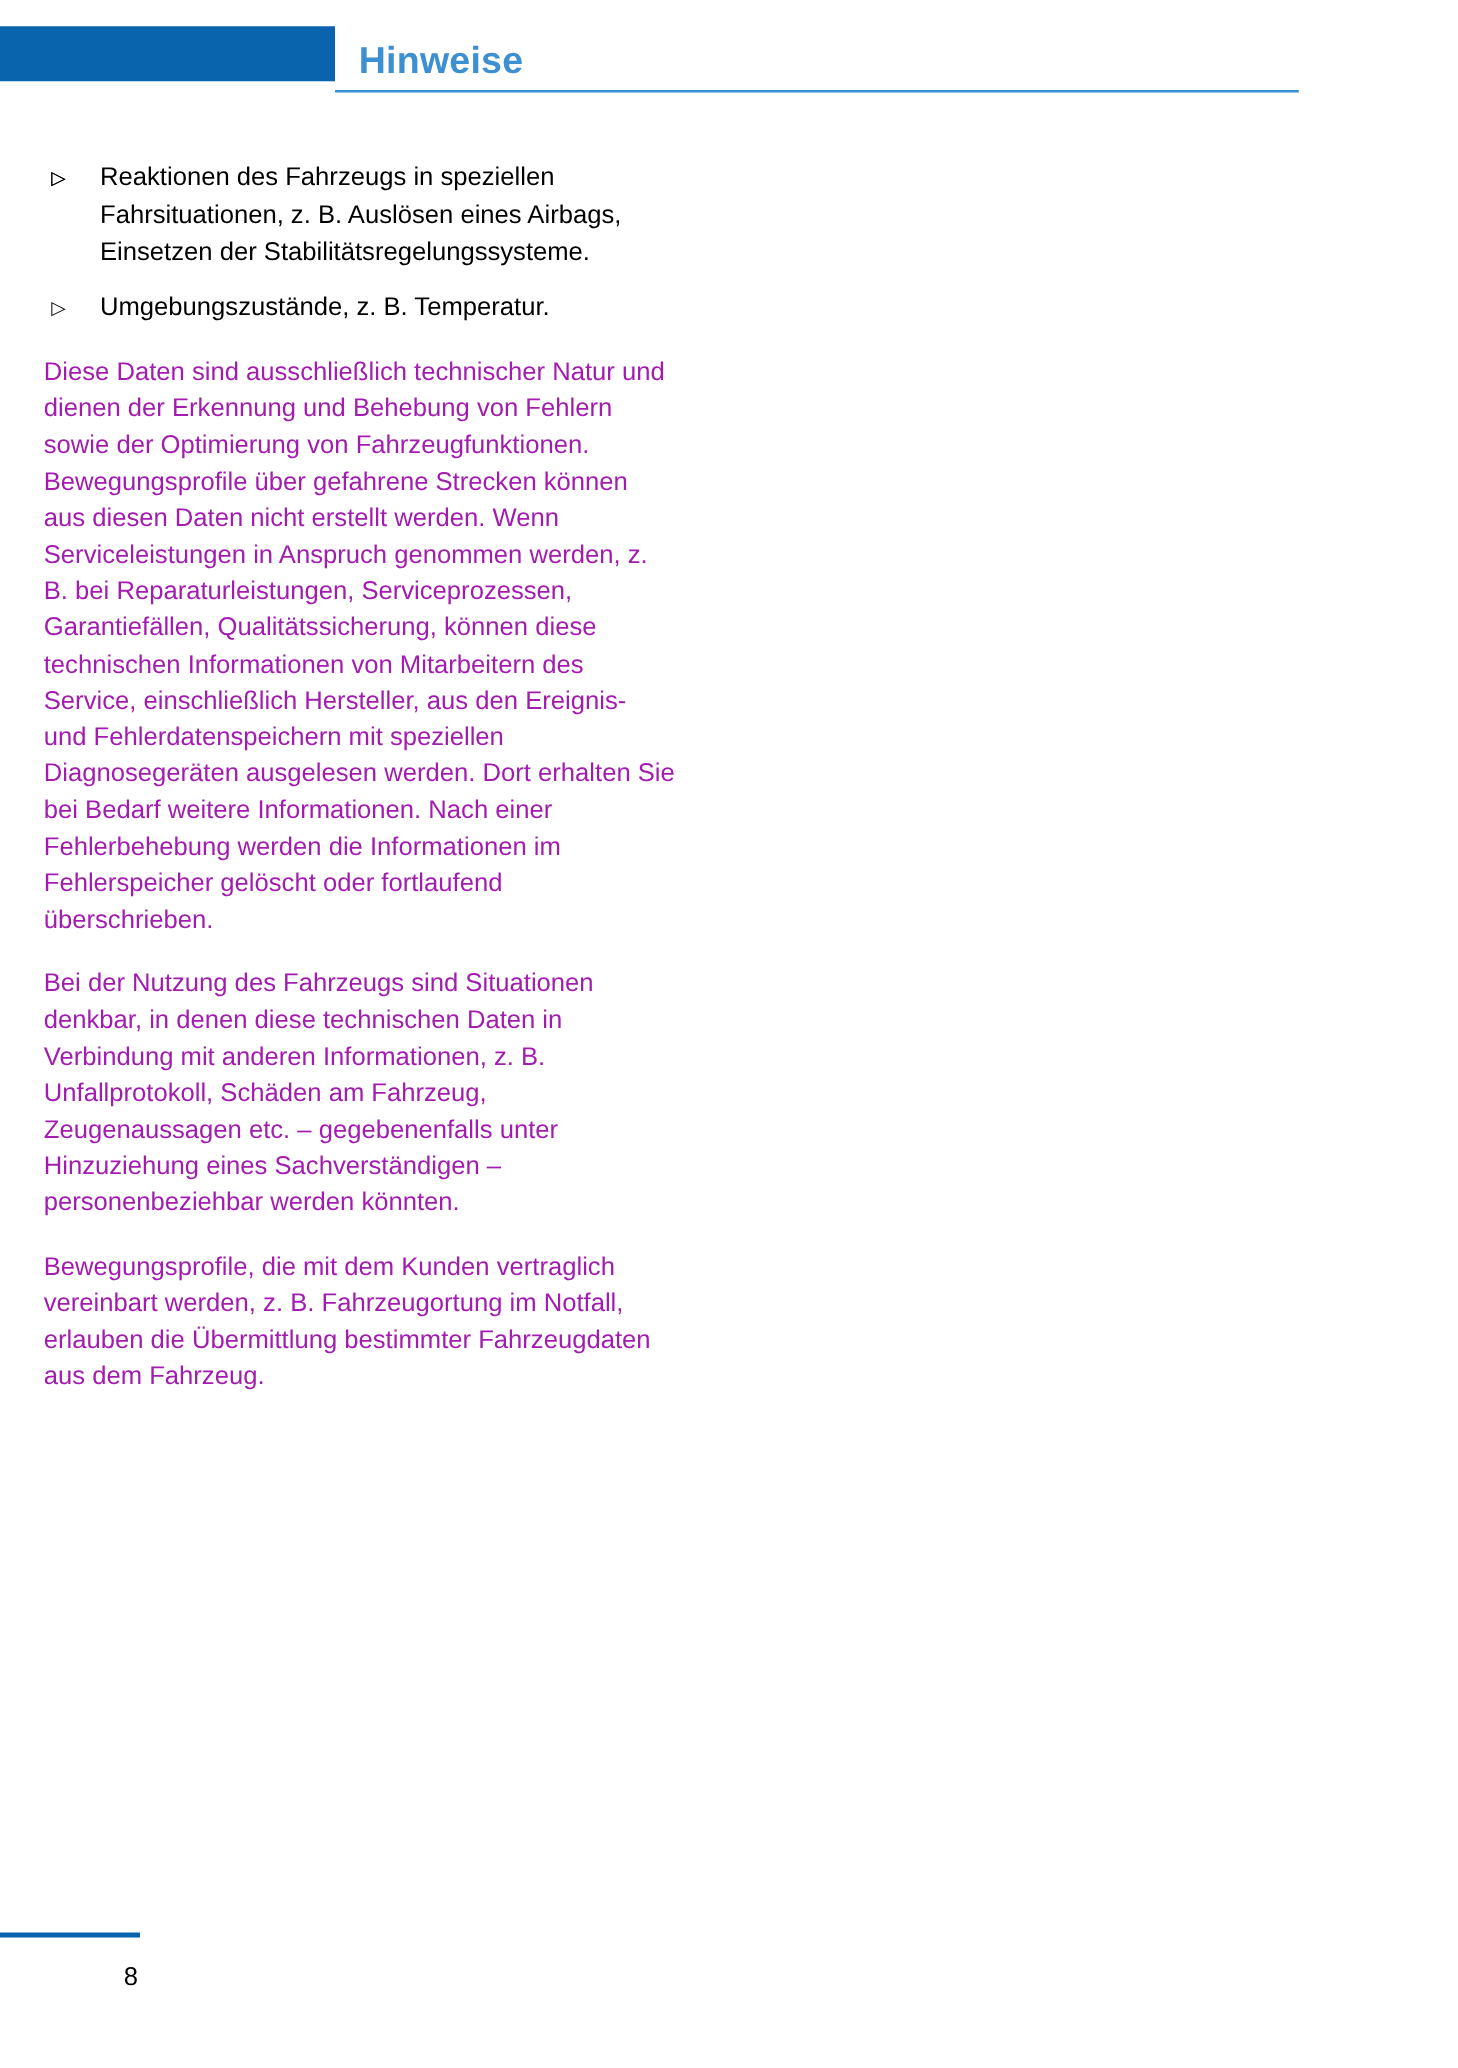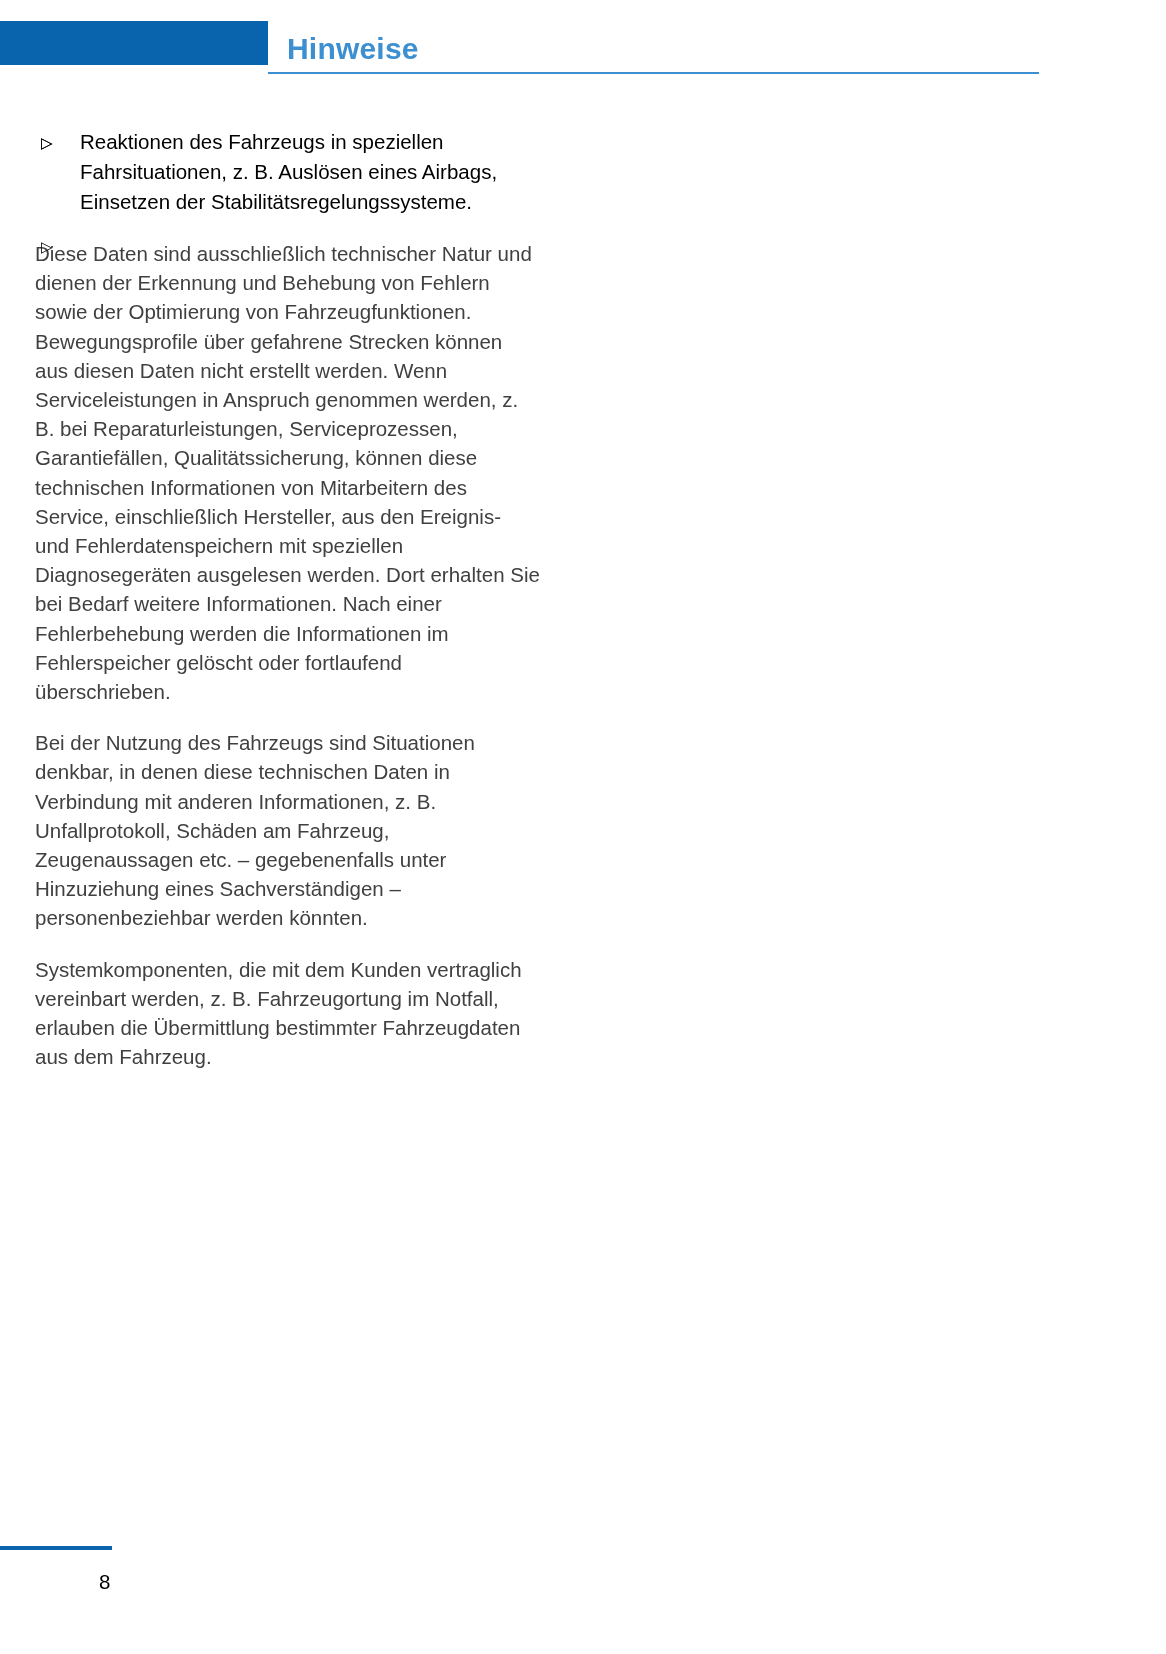--- a/index.html
+++ b/index.html
@@ -80,21 +80,21 @@
     top: 1px;
     font-size: 15px;
     line-height: 30px;
     color: #000;
   }
 
   .para {
     font-size: 20.5px;
     line-height: 29.2px;
     margin: 0 0 22px 0;
-    color: #404040;
+    color: #a21caf;
     text-align: left;
   }
   .para.first-para {
     margin-top: 22px;
   }
   .para:last-child {
     margin-bottom: 0;
   }
 
   
@@ -135,25 +135,26 @@
   <ul class="bullet-list">
     <li class="bullet-item">
       <span class="bullet-marker">▷</span>
     </li>
     <li class="bullet-item">
       <span class="bullet-marker">▷</span>
       <span>Reaktionen des Fahrzeugs in speziellen Fahrsituationen, z. B. Auslösen eines Airbags, Einsetzen der Stabilitätsregelungssysteme.</span>
     </li>
     <li class="bullet-item">
       <span class="bullet-marker">▷</span>
+      <span>Umgebungszustände, z. B. Temperatur.</span>
     </li>
   </ul>
 
   <p class="para first-para">Diese Daten sind ausschließlich technischer Natur und dienen der Erkennung und Behebung von Fehlern sowie der Optimierung von Fahrzeugfunktionen. Bewegungsprofile über gefahrene Strecken können aus diesen Daten nicht erstellt werden. Wenn Serviceleistungen in Anspruch genommen werden, z. B. bei Reparaturleistungen, Serviceprozessen, Garantiefällen, Qualitätssicherung, können diese technischen Informationen von Mitarbeitern des Service, einschließlich Hersteller, aus den Ereignis- und Fehlerdatenspeichern mit speziellen Diagnosegeräten ausgelesen werden. Dort erhalten Sie bei Bedarf weitere Informationen. Nach einer Fehlerbehebung werden die Informationen im Fehlerspeicher gelöscht oder fortlaufend überschrieben.</p>
   <p class="para">Bei der Nutzung des Fahrzeugs sind Situationen denkbar, in denen diese technischen Daten in Verbindung mit anderen Informationen, z. B. Unfallprotokoll, Schäden am Fahrzeug, Zeugenaussagen etc. – gegebenenfalls unter Hinzuziehung eines Sachverständigen – personenbeziehbar werden könnten.</p>
-  <p class="para">Systemkomponenten, die mit dem Kunden vertraglich vereinbart werden, z. B. Fahrzeugortung im Notfall, erlauben die Übermittlung bestimmter Fahrzeugdaten aus dem Fahrzeug.</p>
+  <p class="para">Bewegungsprofile, die mit dem Kunden vertraglich vereinbart werden, z. B. Fahrzeugortung im Notfall, erlauben die Übermittlung bestimmter Fahrzeugdaten aus dem Fahrzeug.</p>
 
 </div>
 
 <div class="footer">
   <div class="footer-rule"></div>
   <div class="page-number">8</div>
 </div>
 
 </body></html>

